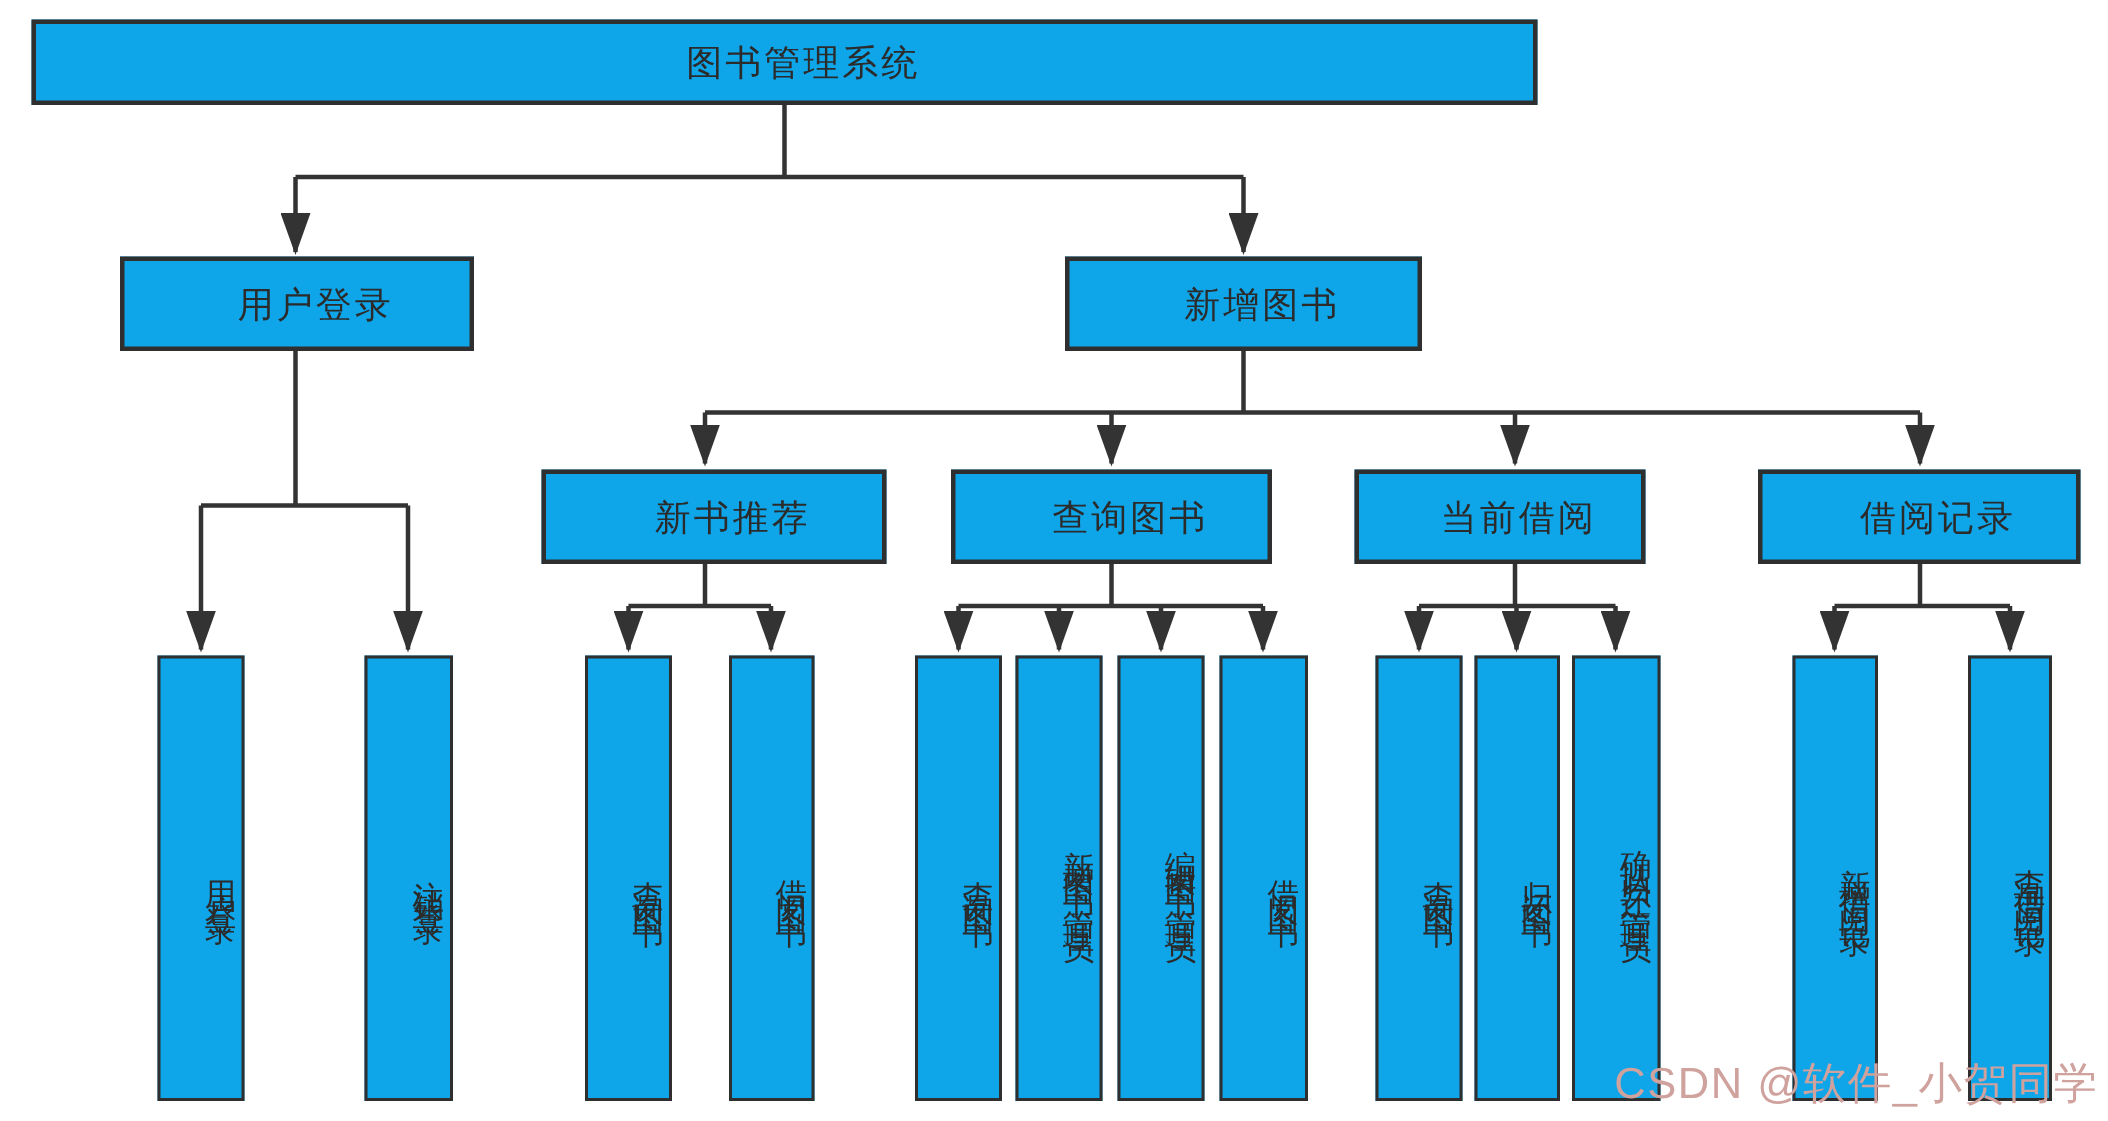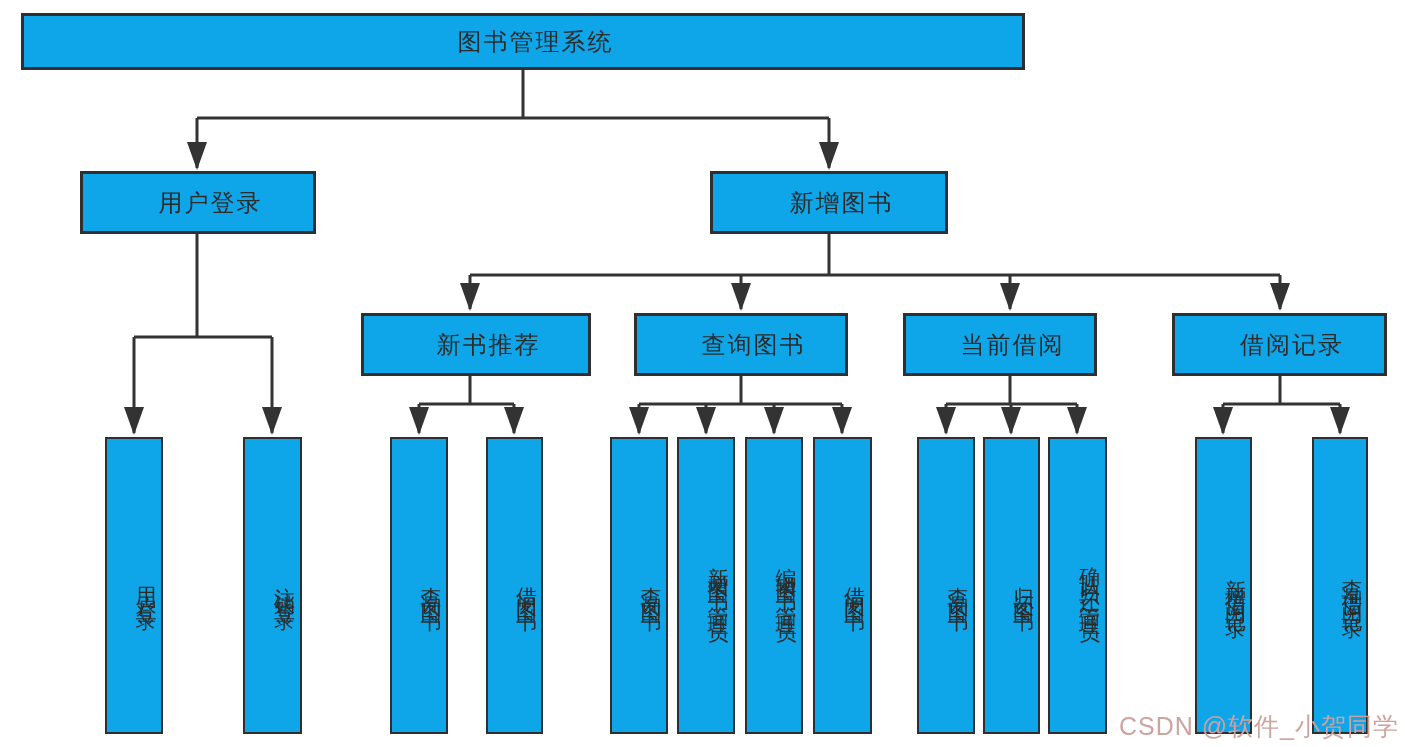--- a/index.html
+++ b/index.html
@@ -66,21 +66,21 @@
   .lf8  { left: 813px;  width: 59px; }
   .lf9  { left: 917px;  width: 58px; }
   .lf10 { left: 983px;  width: 57px; }
   .lf11 { left: 1048px; width: 59px; }
   .lf12 { left: 1195px; width: 57px; }
   .lf13 { left: 1312px; width: 56px; }
   .watermark {
     position: absolute;
     right: 6px;
     bottom: 4px;
-    font-size: 25px;
+    font-size: 29px;
     letter-spacing: 1px;
     color: #cfa29e;
     white-space: nowrap;
   }
 </style>
 </head>
 <body>
 
 <div class="canvas">
 

